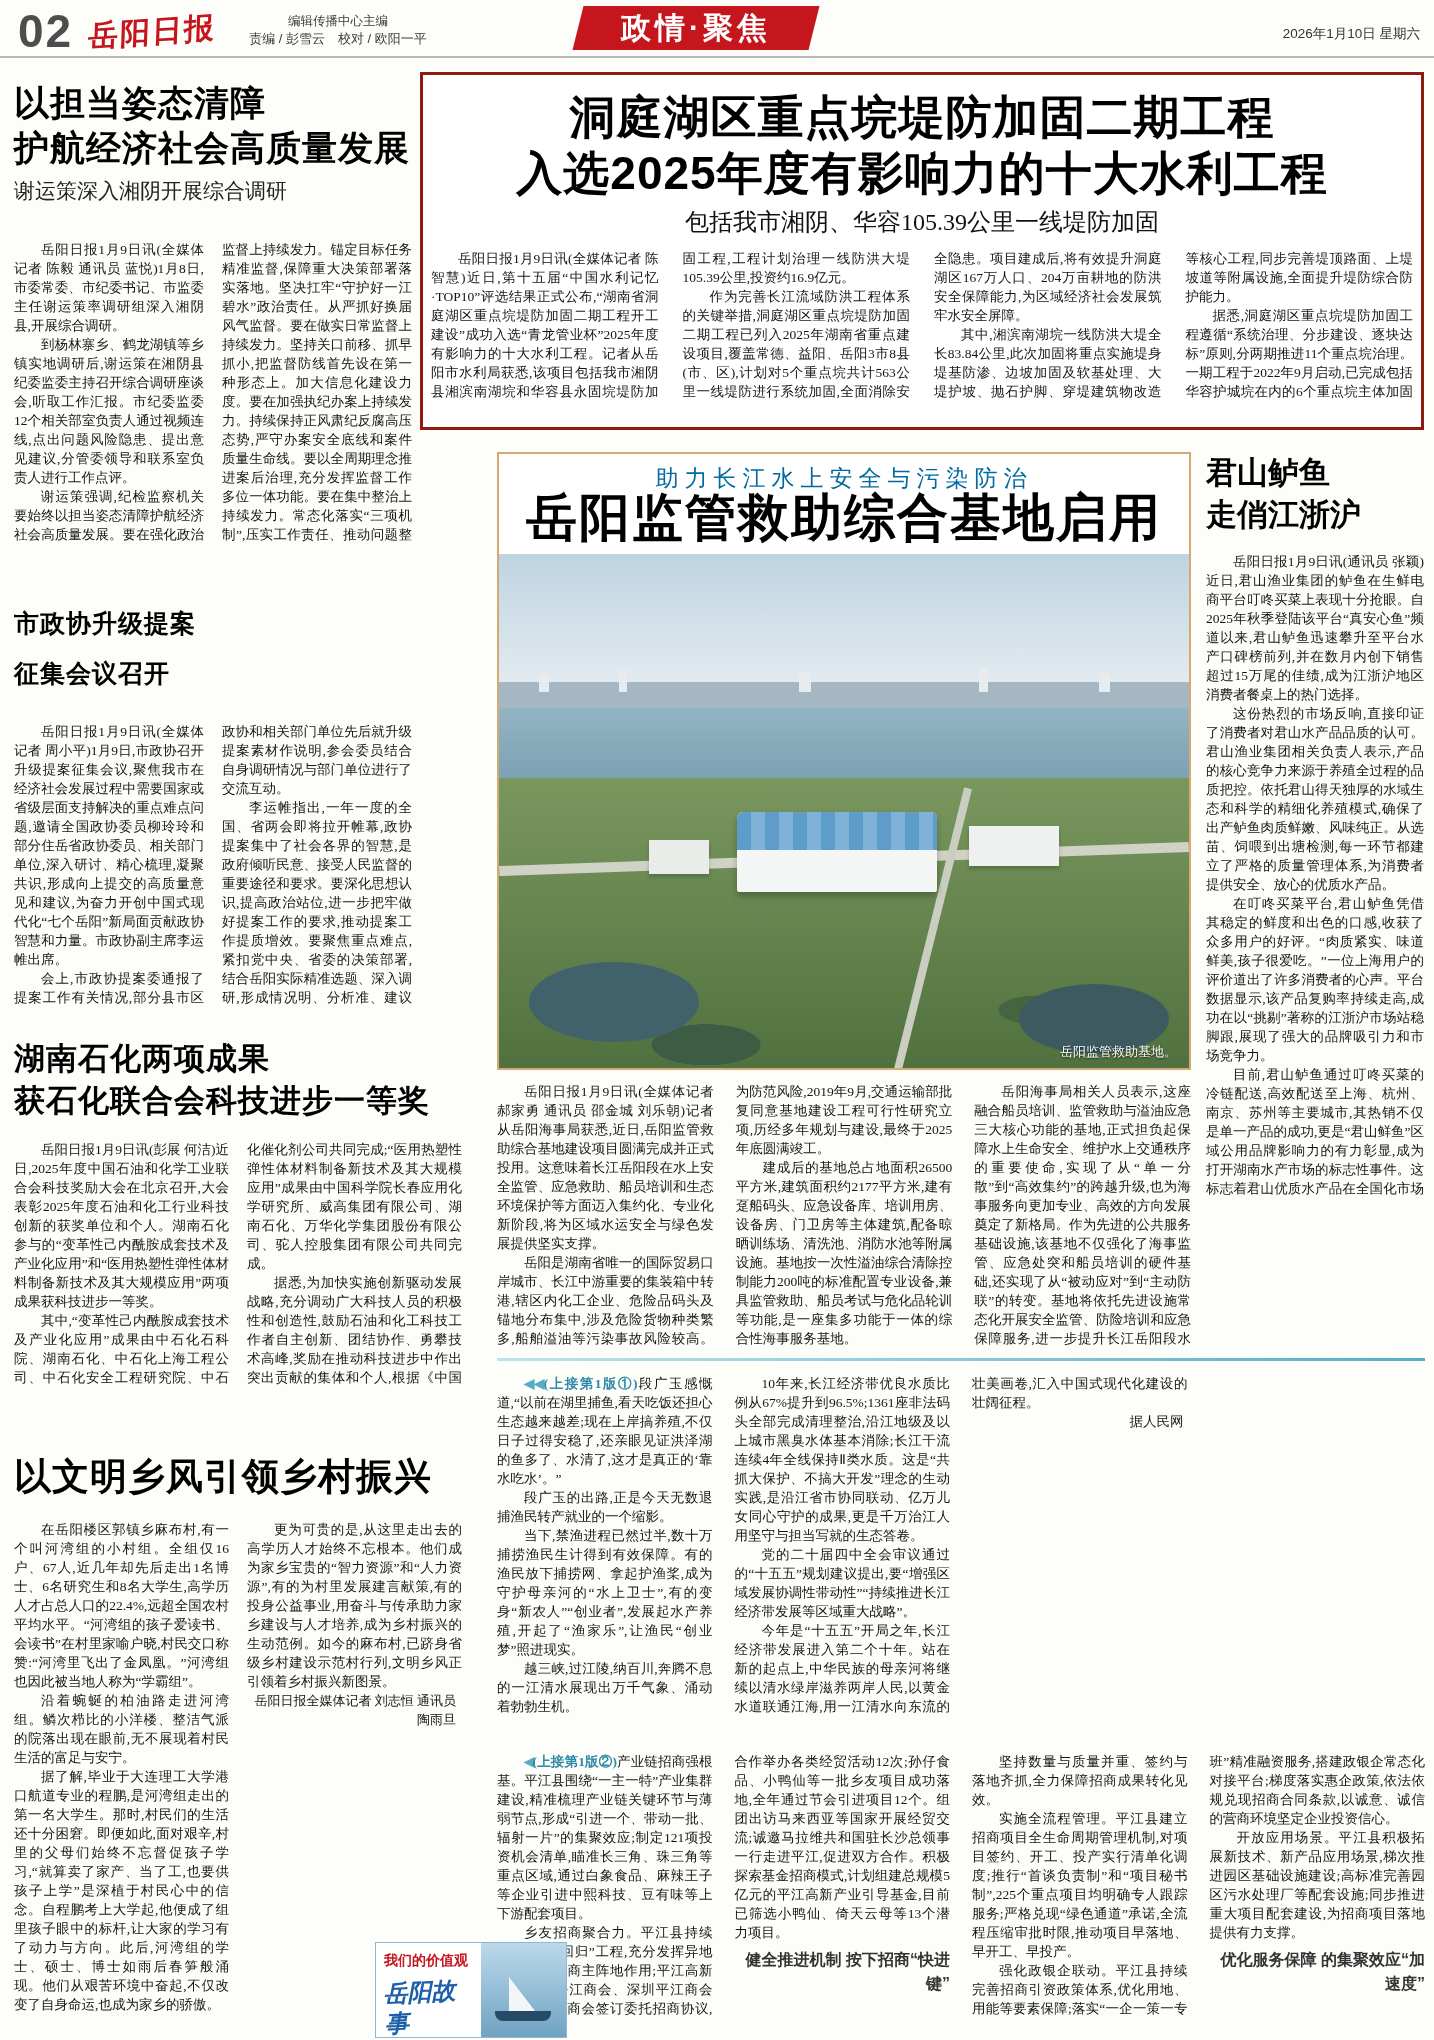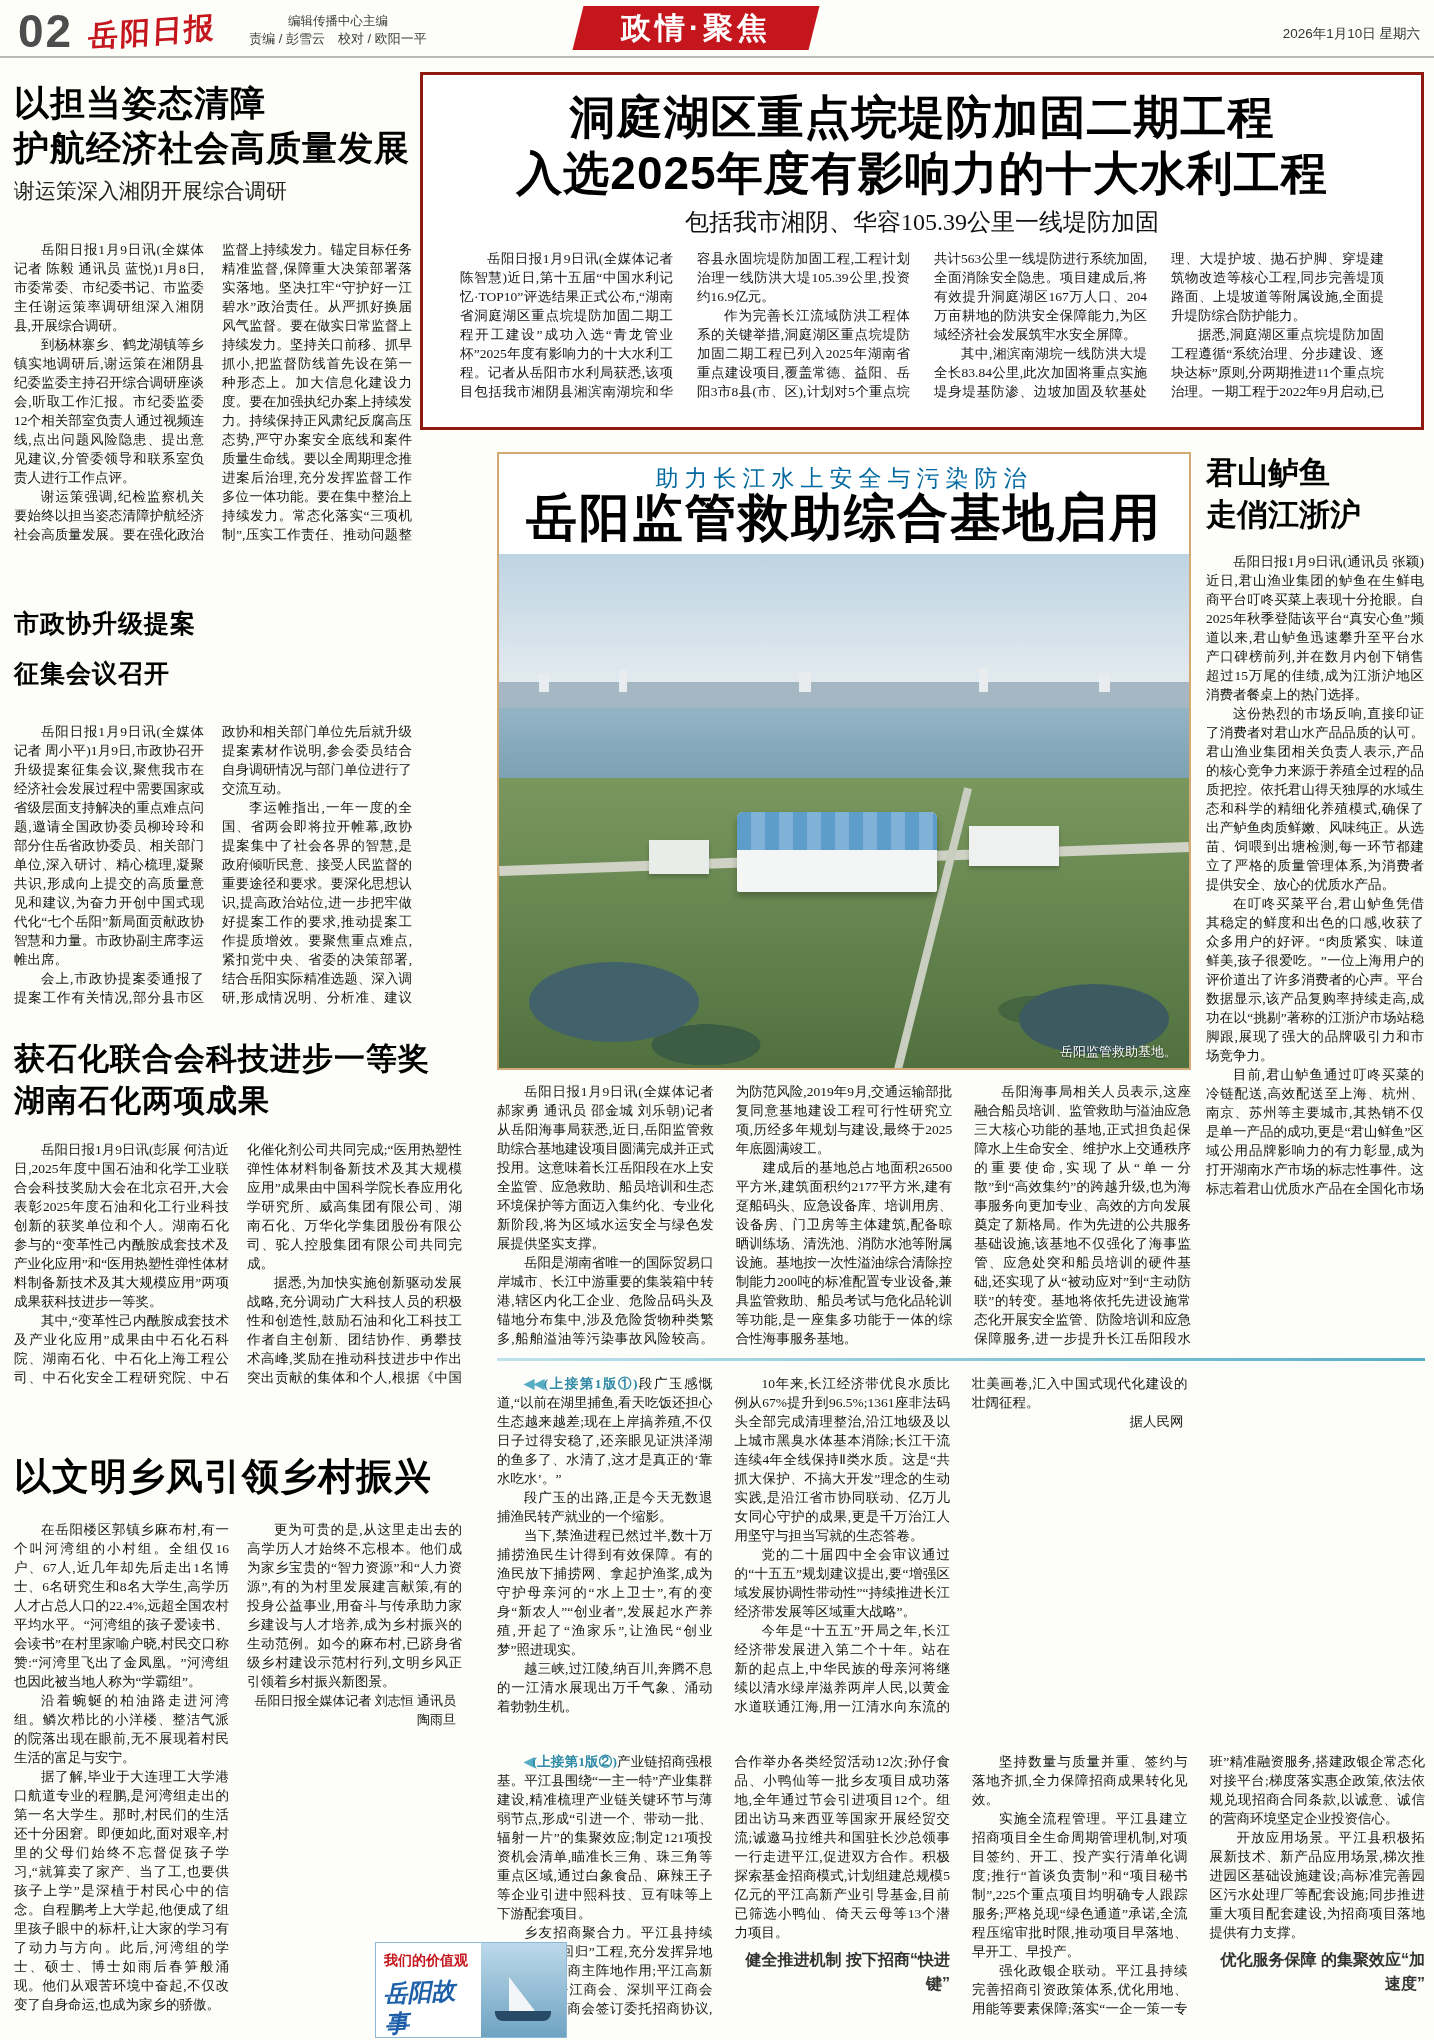--- a/index.html
+++ b/index.html
@@ -33,21 +33,21 @@
   #a2 h2{font-size:25px;line-height:50px;}
   #a2-body{left:14px;top:722px;width:398px;height:288px;column-count:2;column-gap:18px;}
   #a3{left:14px;top:1038px;width:446px;}
   #a3 h2{font-size:31px;line-height:42px;}
   #a3-body{left:14px;top:1140px;width:448px;height:262px;column-count:2;column-gap:18px;}
   #a4{left:14px;top:1455px;width:446px;}
   #a4 h2{font-size:37px;line-height:44px;}
   #a4-body{left:14px;top:1520px;width:448px;height:498px;column-count:2;column-gap:18px;}
   
   #leadbox{left:420px;top:72px;width:1004px;height:358px;border:3px solid #8f1b10;background:#fff;
-           padding:14px 37px;box-sizing:border-box;}
+           padding:14px 8px;box-sizing:border-box;}
   #leadbox h1{text-align:center;font-size:46px;line-height:56px;font-weight:900;letter-spacing:1px;}
   #leadbox .sub{text-align:center;font:400 24px/34px "Liberation Serif",serif;color:#111;margin-top:4px;}
   #lead-body{margin-top:10px;height:168px;column-count:4;column-gap:24px;}
   
   #photobox{left:497px;top:452px;width:694px;height:618px;border:2px solid #d4aa74;box-sizing:border-box;background:#fff;}
   #photo-head{height:100px;text-align:center;padding-top:10px;box-sizing:border-box;background:#fff;}
   #photo-head .kick{font:400 23px/30px "Liberation Serif",serif;color:#0369a1;letter-spacing:6px;}
   #photo-head h2{font-size:51px;line-height:48px;font-weight:900;letter-spacing:2px;}
   #photo-area{position:relative;width:100%;height:514px;overflow:hidden;background:#0f172a;}
   .sky{position:absolute;left:0;top:0;width:100%;height:150px;background:linear-gradient(#bed4e2,#e9eef1);}
@@ -136,22 +136,22 @@
   <h2 class="lhead">市政协升级提案</h2>
   <h2 class="lhead">征集会议召开</h2>
 </div>
 <div class="abs body-text" id="a2-body">
     <p>岳阳日报1月9日讯(全媒体记者 周小平)1月9日,市政协召开升级提案征集会议,聚焦我市在经济社会发展过程中需要国家或省级层面支持解决的重点难点问题,邀请全国政协委员柳玲玲和部分住岳省政协委员、相关部门单位,深入研讨、精心梳理,凝聚共识,形成向上提交的高质量意见和建议,为奋力开创中国式现代化“七个岳阳”新局面贡献政协智慧和力量。市政协副主席李运帷出席。</p>
     <p>会上,市政协提案委通报了提案工作有关情况,部分县市区政协和相关部门单位先后就升级提案素材作说明,参会委员结合自身调研情况与部门单位进行了交流互动。</p>
     <p>李运帷指出,一年一度的全国、省两会即将拉开帷幕,政协提案集中了社会各界的智慧,是政府倾听民意、接受人民监督的重要途径和要求。要深化思想认识,提高政治站位,进一步把牢做好提案工作的要求,推动提案工作提质增效。要聚焦重点难点,紧扣党中央、省委的决策部署,结合岳阳实际精准选题、深入调研,形成情况明、分析准、建议实的高质量提案。要加强协作配合,形成提案工作合力,以高质量提案工作服务中心大局,推动我市经济社会高质量发展。</p>
   </div>
 
 <div class="abs" id="a3">
+  <h2 class="lhead">湖南石化两项成果</h2>
   <h2 class="lhead">获石化联合会科技进步一等奖</h2>
-  <h2 class="lhead">湖南石化两项成果</h2>
 </div>
 <div class="abs body-text" id="a3-body">
     <p>岳阳日报1月9日讯(彭展 何洁)近日,2025年度中国石油和化学工业联合会科技奖励大会在北京召开,大会表彰2025年度石油和化工行业科技创新的获奖单位和个人。湖南石化参与的“变革性己内酰胺成套技术及产业化应用”和“医用热塑性弹性体材料制备新技术及其大规模应用”两项成果获科技进步一等奖。</p>
     <p>其中,“变革性己内酰胺成套技术及产业化应用”成果由中石化石科院、湖南石化、中石化上海工程公司、中石化安全工程研究院、中石化催化剂公司共同完成;“医用热塑性弹性体材料制备新技术及其大规模应用”成果由中国科学院长春应用化学研究所、威高集团有限公司、湖南石化、万华化学集团股份有限公司、驼人控股集团有限公司共同完成。</p>
     <p>据悉,为加快实施创新驱动发展战略,充分调动广大科技人员的积极性和创造性,鼓励石油和化工科技工作者自主创新、团结协作、勇攀技术高峰,奖励在推动科技进步中作出突出贡献的集体和个人,根据《中国石油和化学工业联合会科学技术奖励办法》的规定,经组织有关专家评审,共评选出技术发明奖18项、科技进步奖147项,授予15人青年创新奖,授予2个团队创新奖。</p>
   </div>
 
 <div class="abs" id="a4">
   <h2 class="lhead">以文明乡风引领乡村振兴</h2>
 </div>

